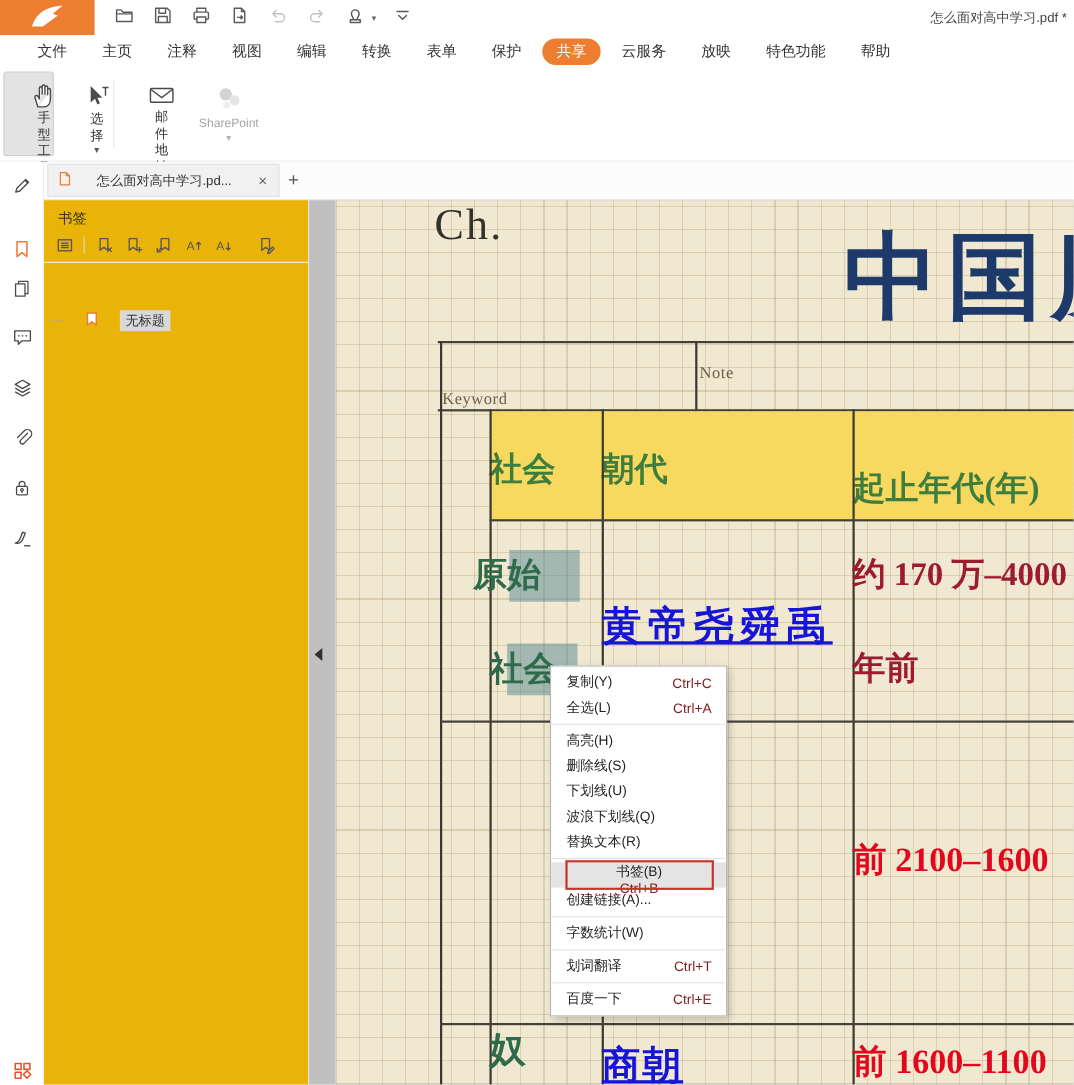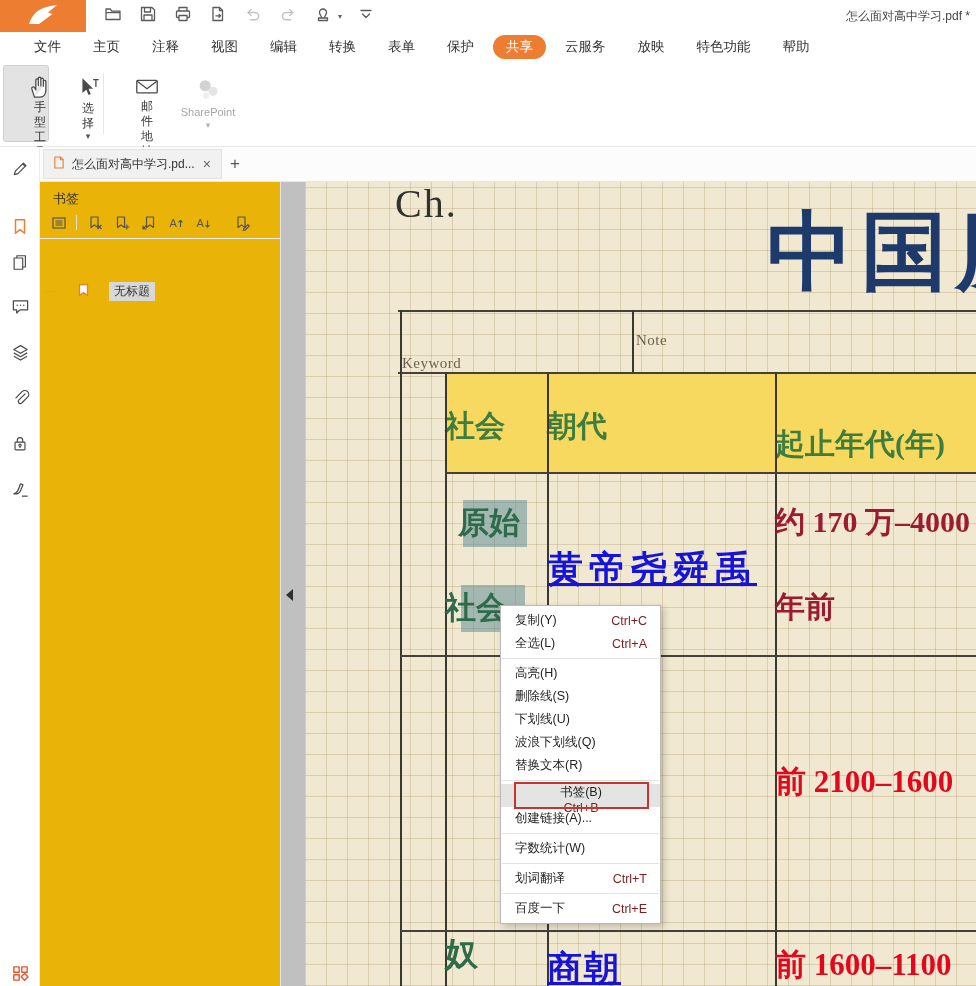--- a/index.html
+++ b/index.html
@@ -24,21 +24,21 @@
   .rbtn{width:46px;margin:0 1px;display:flex;flex-direction:column;align-items:center;justify-content:flex-start;padding-top:7px;border:1px solid transparent;border-radius:3px;font-size:12px;color:#333;line-height:15px;text-align:center;cursor:pointer;box-sizing:border-box;padding-left:28px;}
   .rbtn.active{background:#e3e3e3;border-color:#cfcfcf;}
   .rbtn.disabled{opacity:.45;filter:grayscale(1);}
   .rbtn.wide{width:72px;font-size:11px;}
   .ric{height:32px;display:flex;align-items:center;justify-content:center;}
   .caret{font-size:9px;color:#555;line-height:10px;}
   .rsep{width:1px;background:#e6e6e6;margin:8px 5px;}
 
   
   .tabbar{position:absolute;left:40px;top:147px;width:936px;height:35px;background:#fcfcfc;border-bottom:1px solid #e6e6e6;display:flex;align-items:center;box-sizing:border-box;}
-  .doctab{height:28px;display:flex;align-items:center;gap:7px;padding:0 9px;background:#f1f1f1;border:1px solid #e2e2e2;font-size:12px;color:#333;margin-left:3px;cursor:pointer;}
+  .doctab{height:28px;display:flex;align-items:center;gap:23px;padding:0 9px;background:#f1f1f1;border:1px solid #e2e2e2;font-size:12px;color:#333;margin-left:3px;cursor:pointer;}
   .tabclose{color:#666;font-size:14px;padding:0 1px;cursor:pointer;}
   .newtab{width:26px;height:26px;display:flex;align-items:center;justify-content:center;font-size:17px;color:#555;cursor:pointer;}
 
   
   .leftstrip{position:absolute;left:0;top:147px;width:40px;height:839px;background:#fff;border-right:1px solid #ececec;box-sizing:border-box;}
   .sicon{position:absolute;left:10px;width:20px;height:20px;display:flex;align-items:center;justify-content:center;cursor:pointer;}
 
   
   .bpanel{position:absolute;left:40px;top:182px;width:241px;height:804px;background:#eab308;border-right:1px solid #e2e2e2;box-sizing:border-box;}
   .bpanel-title{position:absolute;left:13px;top:8px;font-size:13px;color:#333;}
@@ -367,21 +367,21 @@
       <div class="rule-v" style="left:95px;top:128px;height:676px;"></div>
       <div class="rule-v" style="left:140px;top:190px;height:614px;"></div>
       <div class="rule-v" style="left:242px;top:190px;height:614px;"></div>
       <div class="rule-v" style="left:470px;top:190px;height:614px;"></div>
       <div class="rule-h" style="left:140px;top:290px;width:560px;"></div>
       <div class="rule-h" style="left:95px;top:473px;width:605px;"></div>
       <div class="rule-h" style="left:95px;top:748px;width:605px;"></div>
 
       <div class="selbox" style="left:158px;top:318px;width:64px;height:47px;"></div>
       <div class="selbox" style="left:156px;top:403px;width:64px;height:47px;"></div>
-      <div class="abs serif t-teal cellc" style="left:153px;top:320px;width:102px;font-size:31px;">原始</div>
+      <div class="abs serif t-teal cellc" style="left:125px;top:320px;width:102px;font-size:31px;">原始</div>
       <div class="abs serif t-teal cellc" style="left:140px;top:405px;width:102px;font-size:31px;">社会</div>
       <div class="abs serif t-blue cellc" style="left:242px;top:363px;width:228px;font-size:36px;letter-spacing:6px;">黄帝尧舜禹</div>
       <div class="abs serif t-red1 cellc" style="left:470px;top:320px;width:230px;font-size:30px;">约 170 万–4000</div>
       <div class="abs serif t-red1 cellc" style="left:470px;top:405px;width:230px;font-size:30px;">年前</div>
 
       <div class="abs serif t-blue cellc" style="left:242px;top:580px;width:228px;font-size:36px;letter-spacing:2px;">夏朝</div>
       <div class="abs serif t-red2 cellc" style="left:470px;top:579px;width:230px;font-size:31px;">前 2100–1600</div>
 
       <div class="abs serif t-teal cellc" style="left:140px;top:750px;width:102px;font-size:33px;">奴</div>
       <div class="abs serif t-blue cellc" style="left:242px;top:763px;width:228px;font-size:35px;letter-spacing:2px;">商朝</div>

